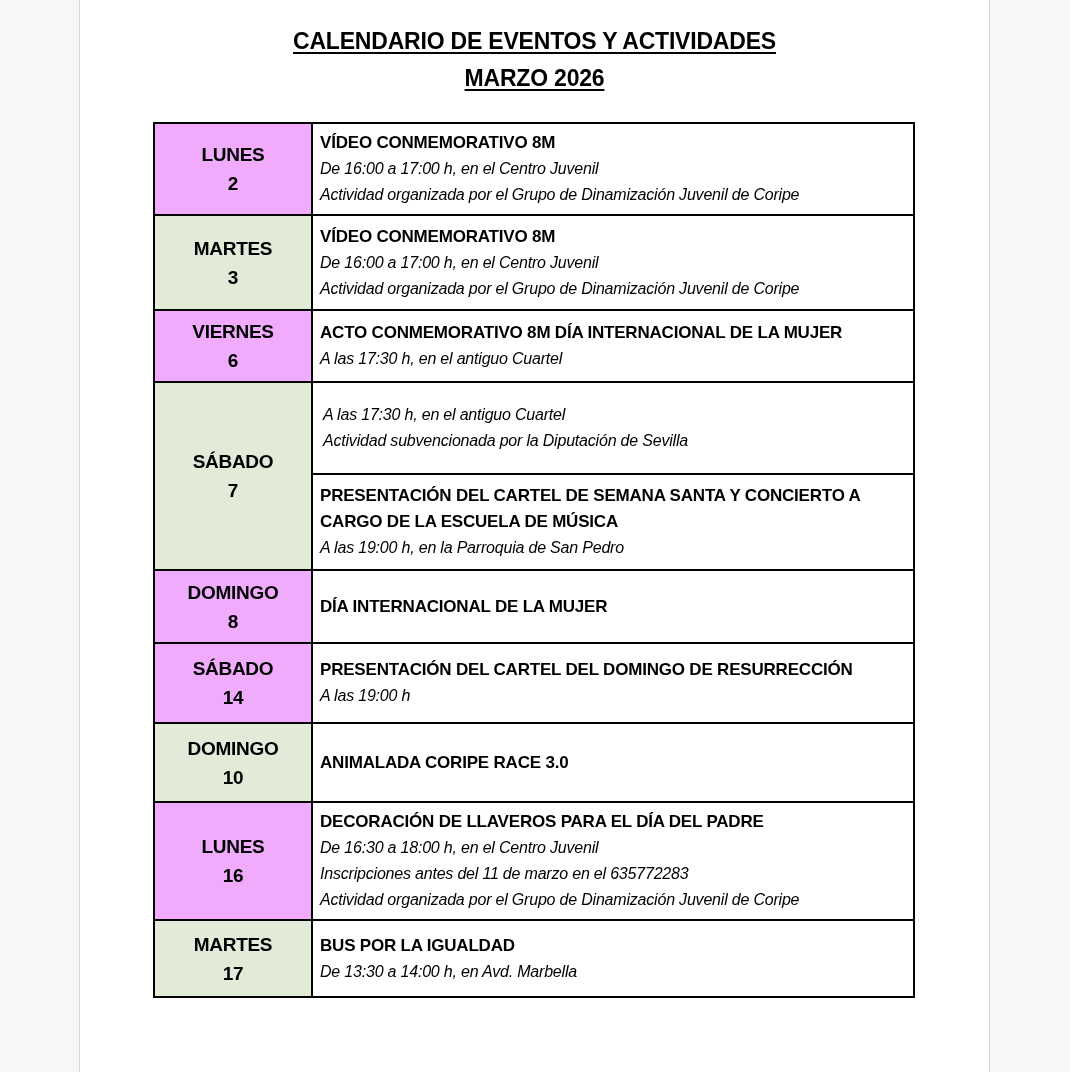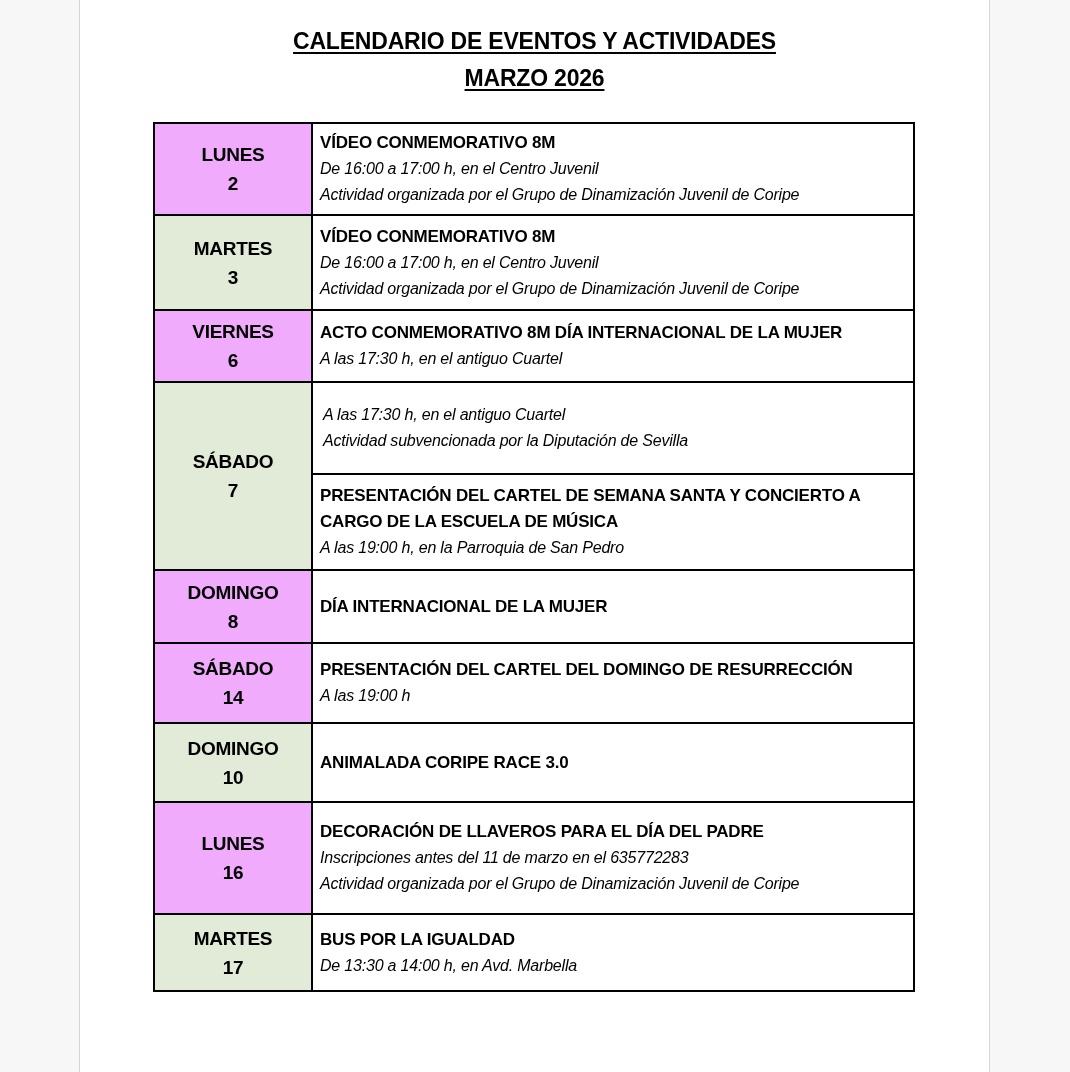--- a/index.html
+++ b/index.html
@@ -204,20 +204,21 @@
           </div>
         </div>
         <div class="cal-row" style="min-height: 110px;">
           <div class="day-cell">
             <div>LUNES</div>
             <div>16</div>
           </div>
           <div class="events-col">
             <div class="event-cell" style="min-height: 110px;">
               <div class="event-title">DECORACIÓN DE LLAVEROS PARA EL DÍA DEL PADRE</div>
+              <div class="event-detail">De 16:30 a 18:00 h, en el Centro Juvenil</div>
               <div class="event-detail">Inscripciones antes del 11 de marzo en el 635772283</div>
               <div class="event-detail">Actividad organizada por el Grupo de Dinamización Juvenil de Coripe</div>
             </div>
           </div>
         </div>
         <div class="cal-row" style="min-height: 75px;">
           <div class="day-cell shaded">
             <div>MARTES</div>
             <div>17</div>
           </div>

